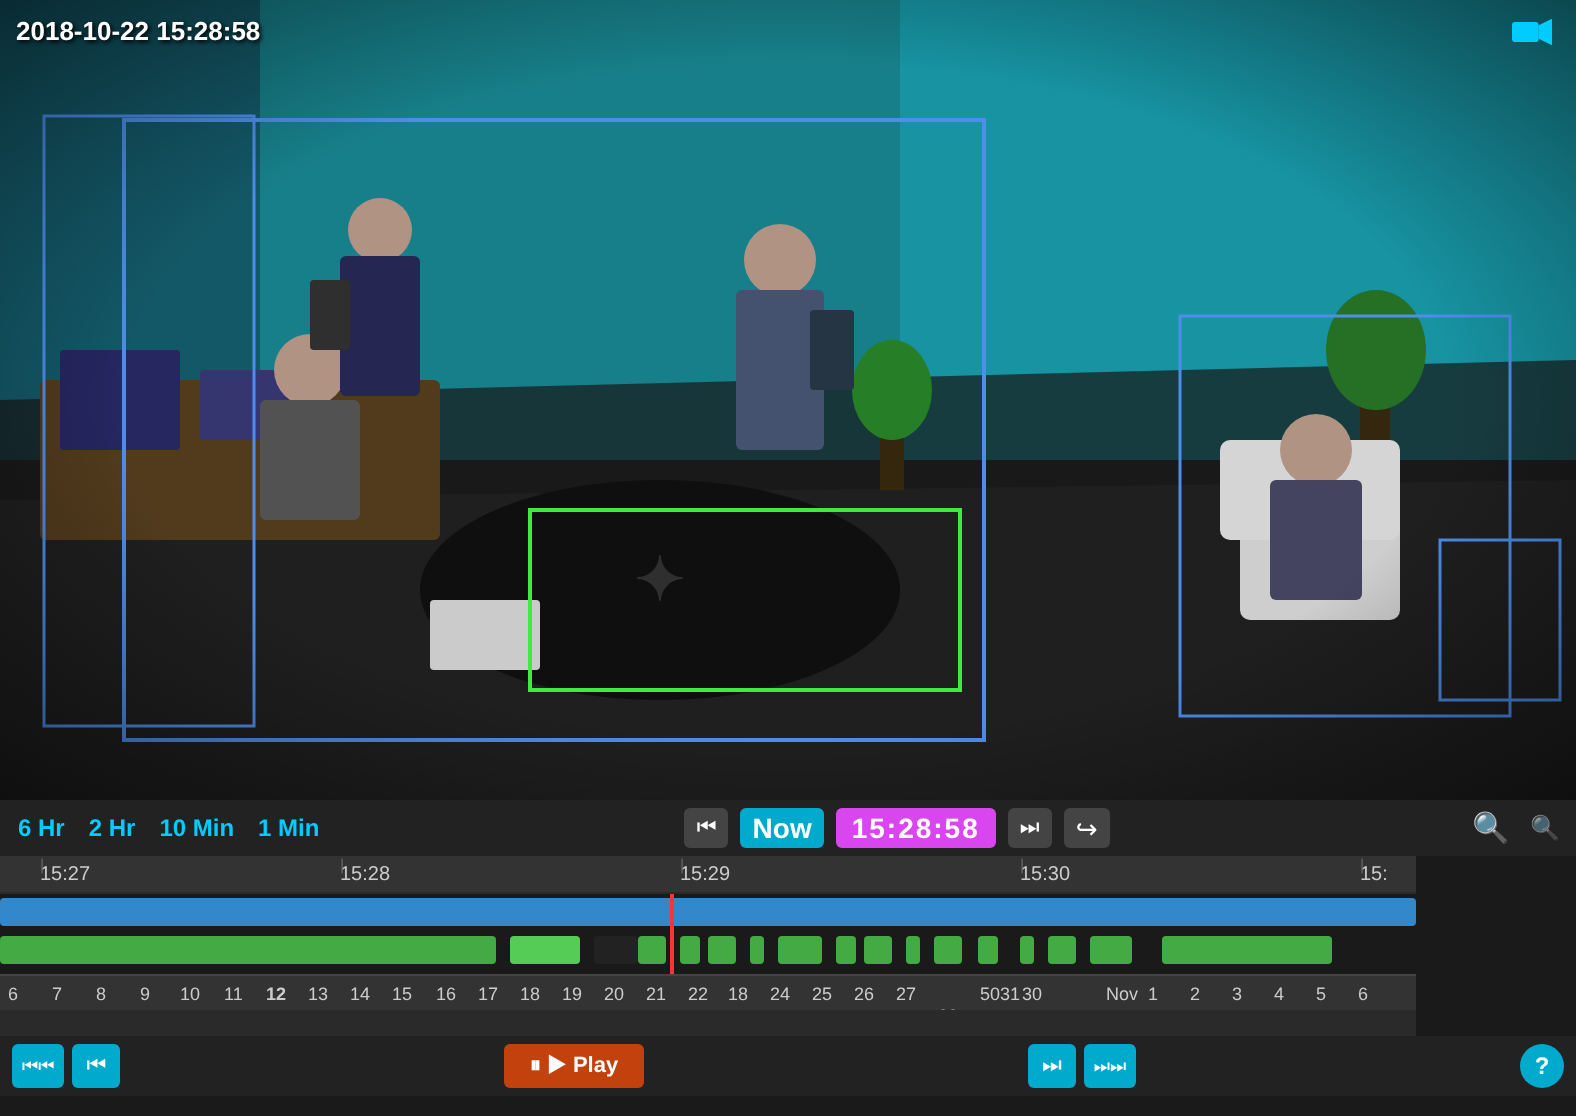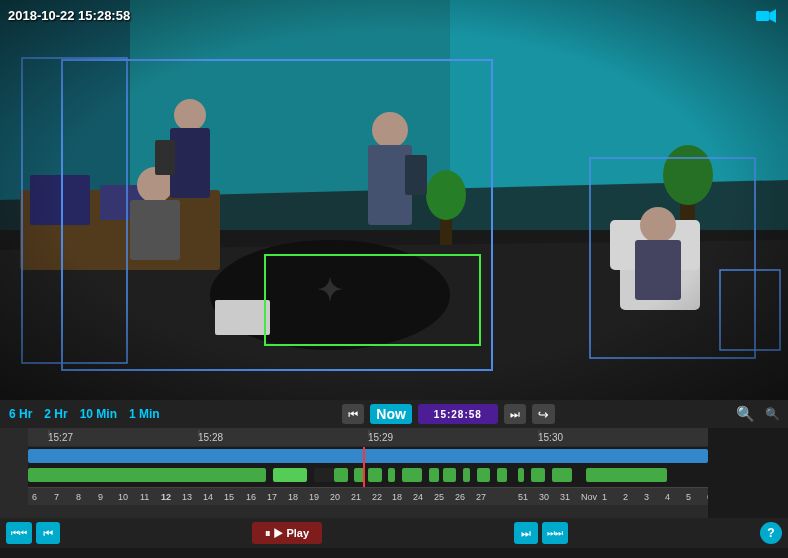--- a/index.html
+++ b/index.html
@@ -78,22 +78,22 @@
       border-radius: 3px;
       cursor: pointer;
       display: flex;
       align-items: center;
       justify-content: center;
       min-width: 22px;
       height: 20px;
     }
     .ctrl-btn.dark { background: #444; }
     .ctrl-btn.time-display {
-      background: #4c1d95;
-      font-size: 10px;
+      background: #d946ef;
+      font-size: 14px;
       font-weight: bold;
       min-width: 80px;
       letter-spacing: 1px;
     }
     .ctrl-btn.now-btn {
       background: #00aacc;
       font-size: 14px;
       font-weight: bold;
       min-width: 32px;
     }
@@ -104,21 +104,20 @@
       cursor: pointer;
       padding: 0 2px;
     }
 
     
     #timeline-area {
       width: 708px;
       height: 90px;
       background: #2a2a2a;
       position: relative;
-      padding-left: 28px;
     }
 
     
     #time-ruler {
       width: 100%;
       height: 18px;
       background: #333;
       display: flex;
       align-items: center;
       padding: 0 6px;
@@ -219,21 +218,21 @@
       border-radius: 3px;
       cursor: pointer;
       display: flex;
       align-items: center;
       justify-content: center;
       min-width: 24px;
       height: 22px;
     }
     .bottom-btn.teal { background: #00aacc; }
     .bottom-btn.download { background: #006699; min-width: 90px; }
-    .bottom-btn.play-main { background: #7f1d1d; min-width: 70px; font-size: 11px; font-weight: bold; }
+    .bottom-btn.play-main { background: #c2410c; min-width: 70px; font-size: 11px; font-weight: bold; }
 
     .bottom-spacer { flex: 1; }
 
     .help-btn {
       background: #00aacc;
       border: none;
       color: #fff;
       border-radius: 50%;
       width: 22px;
       height: 22px;
@@ -419,23 +418,23 @@
     <span class="date-tick" style="left:281px;">19</span>
     <span class="date-tick" style="left:302px;">20</span>
     <span class="date-tick" style="left:323px;">21</span>
     <span class="date-tick" style="left:344px;">22</span>
     <span class="date-tick" style="left:364px;">18</span>
     <span class="date-tick" style="left:385px;">24</span>
     <span class="date-tick" style="left:406px;">25</span>
     <span class="date-tick" style="left:427px;">26</span>
     <span class="date-tick" style="left:448px;">27</span>
     <span class="date-tick" style="left:469px;margin-top:22px;">28</span>
-    <span class="date-tick" style="left:490px;">51</span>
+    <span class="date-tick" style="left:490px;">50</span>
     <span class="date-tick" style="left:511px;">30</span>
-    <span class="date-tick" style="left:532px;">31</span>
+    <span class="date-tick" style="left:500px;">31</span>
     <span class="date-tick" style="left:553px;">Nov</span>
     <span class="date-tick" style="left:574px;">1</span>
     <span class="date-tick" style="left:595px;">2</span>
     <span class="date-tick" style="left:616px;">3</span>
     <span class="date-tick" style="left:637px;">4</span>
     <span class="date-tick" style="left:658px;">5</span>
     <span class="date-tick" style="left:679px;">6</span>
   </div>
 </div>
 

